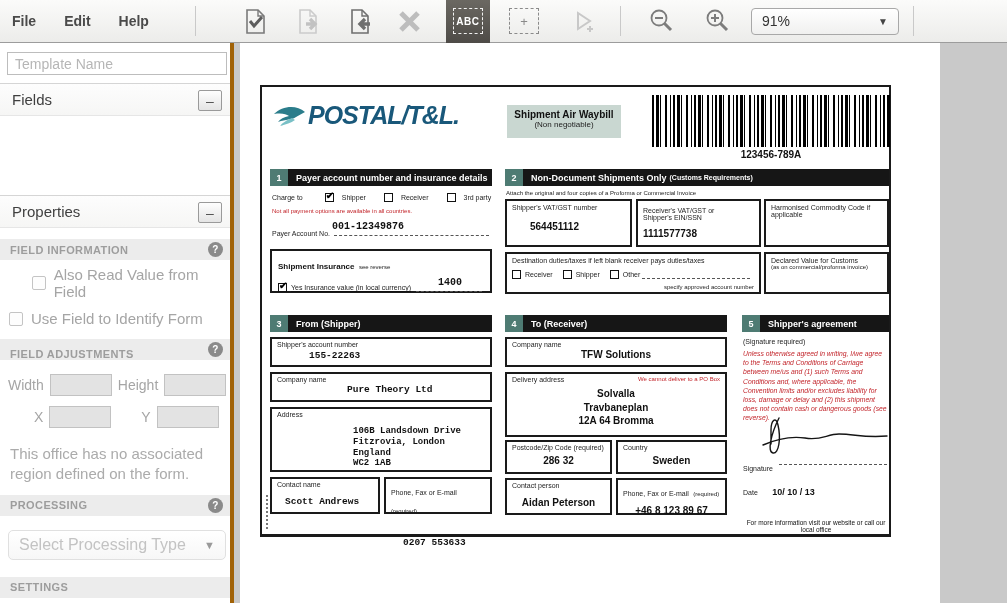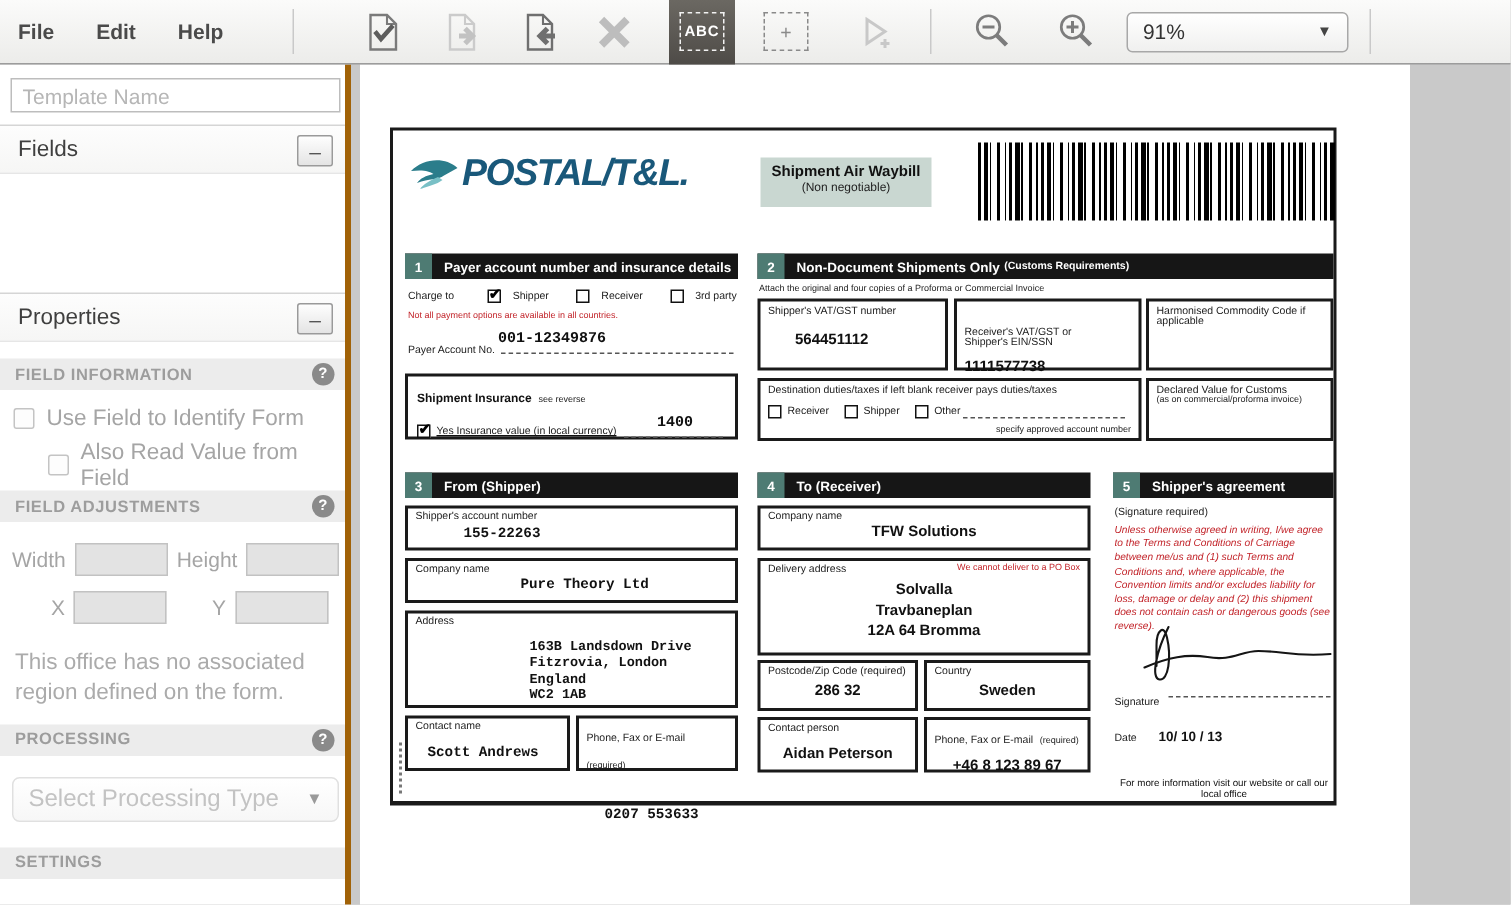--- a/index.html
+++ b/index.html
@@ -176,30 +176,30 @@
   <div class="panel-head">
     <span>Properties</span>
     <div class="collapse-btn">–</div>
   </div>
 
   <div class="gray-bar" style="margin-top:11px;">
     <span>FIELD INFORMATION</span>
     <div class="help-dot">?</div>
   </div>
 
+  <div class="chk-row" style="margin:6px 0 0 32px;">
+    <span class="chk"></span>
+    <span>Also Read Value from Field</span>
+  </div>
   <div class="chk-row" style="margin:10px 0 0 9px;">
     <span class="chk"></span>
     <span>Use Field to Identify Form</span>
   </div>
-  <div class="chk-row" style="margin:6px 0 0 32px;">
-    <span class="chk"></span>
-    <span>Also Read Value from Field</span>
-  </div>
-
-  <div class="gray-bar" style="">
+
+  <div class="gray-bar" style="margin-top:12px;align-items:flex-end;">
     <span>FIELD ADJUSTMENTS</span>
     <div class="help-dot">?</div>
   </div>
 
   <div class="adj-row" style="margin:14px 0 0 8px; gap:6px;">
     <span>Width</span>
     <span class="adj-input"></span>
     <span>Height</span>
     <span class="adj-input"></span>
   </div>
@@ -237,20 +237,21 @@
           <path d="M33 10 C24 2 10 4 2 12 C10 11 14 12 17 14 C12 15 8 17 6 20 C14 17 20 18 24 15 Z" fill="#2b7d8b"></path>
           <path d="M20 16 C15 18 10 21 8 24 C14 22 19 21 23 18 Z" fill="#79c0c6"></path>
         </svg>
         <span class="logo-text">POSTAL/T&amp;L.</span>
       </div>
       <div class="wb-abs awb-box">
         <div class="awb-title">Shipment Air Waybill</div>
         <div class="awb-sub">(Non negotiable)</div>
       </div>
       <div class="wb-abs barcode"></div>
+      <div class="wb-abs barcode-text">123456-789A</div>
 
       <div class="wb-abs sec-head" style="left:8px; top:82px; width:222px;">
         <div class="sec-num">1</div>
         <div class="sec-title">Payer account number and insurance details</div>
       </div>
 
       <div class="wb-abs wchk-row" style="left:10px; top:106px; gap:8px;">
         <span class="lbl">Charge to</span>
         <span class="wchk checked" style="margin-left:14px;"></span>
         <span class="lbl">Shipper</span>
@@ -284,21 +285,21 @@
           <span>Non-Document Shipments Only</span>
           <span class="small">(Customs Requirements)</span>
         </div>
       </div>
 
       <div class="wb-abs tiny" style="left:244px; top:103px;">Attach the original and four copies of a Proforma or Commercial Invoice</div>
       <div class="wb-abs wb-box" style="left:243px; top:112px; width:127px; height:48px; padding:3px 5px;">
         <div class="lbl">Shipper's VAT/GST number</div>
         <div class="bold-val" style="margin:10px 0 0 18px;">564451112</div>
       </div>
-      <div class="wb-abs wb-box" style="left:374px; top:112px; width:125px; height:48px; padding:17px 5px;">
+      <div class="wb-abs wb-box" style="left:374px; top:112px; width:125px; height:48px; padding:6px 5px;">
         <div class="lbl" style="width:100px;">Receiver's VAT/GST or Shipper's EIN/SSN</div>
         <div class="bold-val" style="margin-top:7px;">1111577738</div>
       </div>
       <div class="wb-abs wb-box" style="left:502px; top:112px; width:125px; height:48px; padding:3px 5px;">
         <div class="lbl" style="width:100px;">Harmonised Commodity Code if applicable</div>
       </div>
       <div class="wb-abs wb-box" style="left:243px; top:165px; width:256px; height:42px; padding:3px 5px;">
         <div class="lbl">Destination duties/taxes if left blank receiver pays duties/taxes</div>
         <div class="wchk-row" style="margin-top:6px; position:relative;">
           <span class="wchk"></span>
@@ -324,21 +325,21 @@
         <div class="lbl">Shipper's account number</div>
         <div class="mono-val" style="margin:2px 0 0 32px; font-size:9.5px;">155-22263</div>
       </div>
       <div class="wb-abs wb-box" style="left:8px; top:285px; width:222px; height:30px; padding:2px 5px;">
         <div class="lbl">Company name</div>
         <div class="mono-val" style="margin:1px 0 0 70px; font-size:9.5px;">Pure Theory Ltd</div>
       </div>
       <div class="wb-abs wb-box" style="left:8px; top:320px; width:222px; height:65px; padding:2px 5px;">
         <div class="lbl">Address</div>
         <div class="mono-val" style="margin:8px 0 0 76px; font-size:9px; line-height:1.2;">
-          <div>163B Landsdown Drive</div>
+          <div>106B Landsdown Drive</div>
           <div>Fitzrovia, London</div>
           <div>England</div>
           <div>WC2 1AB</div>
         </div>
       </div>
       <div class="wb-abs wb-box" style="left:8px; top:390px; width:110px; height:37px; padding:2px 5px;">
         <div class="lbl">Contact name</div>
         <div class="mono-val" style="margin:8px 0 0 8px; font-size:9.5px;">Scott Andrews</div>
       </div>
       <div class="wb-abs wb-box" style="left:122px; top:390px; width:108px; height:37px; padding:2px 5px;">

